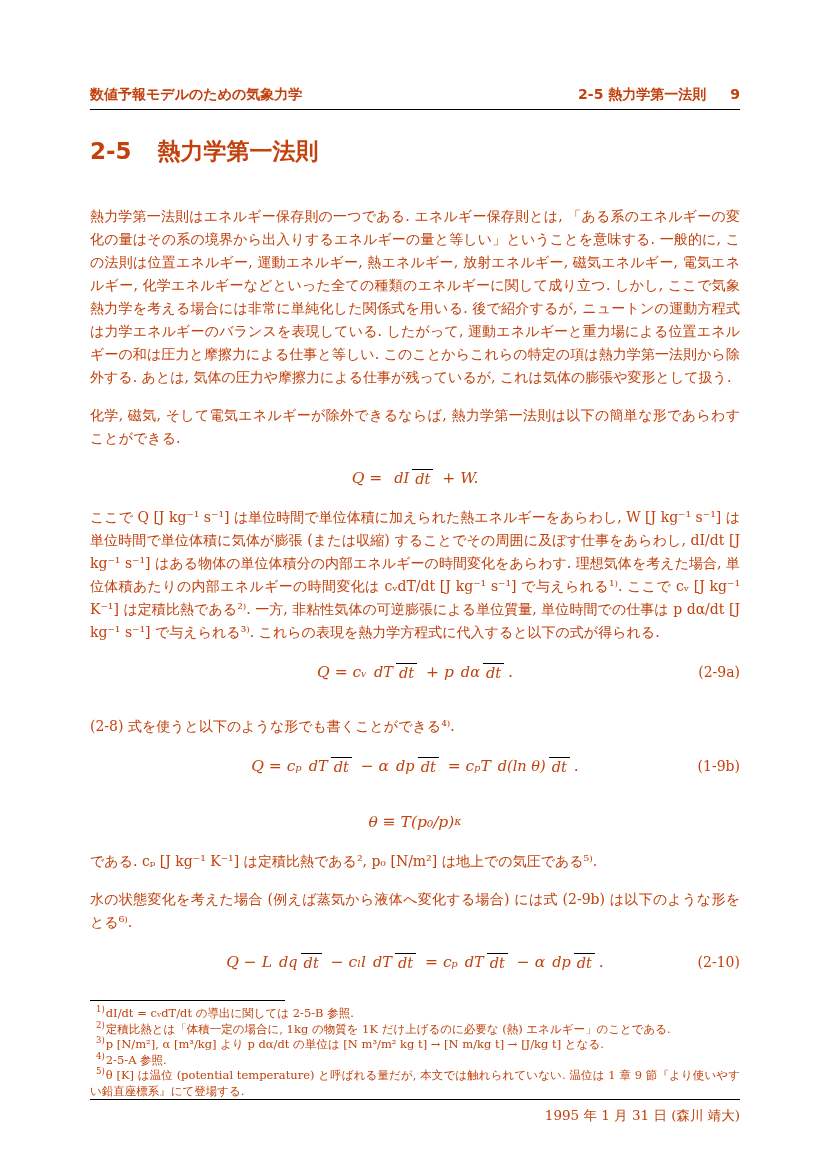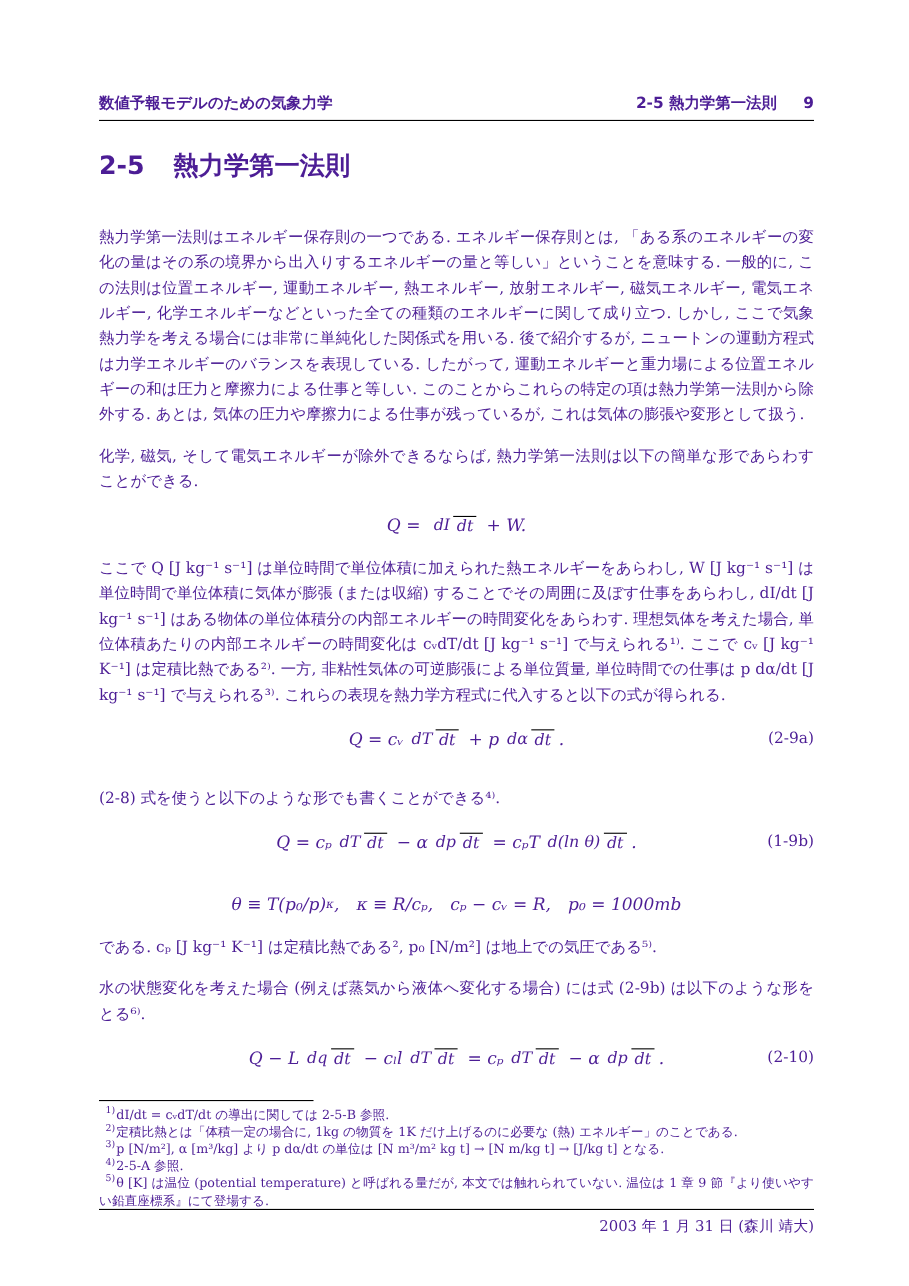--- a/index.html
+++ b/index.html
@@ -1,18 +1,18 @@
 <!DOCTYPE html>
 <html lang="ja"><head>
 <meta charset="utf-8">
 <style>
   html,body{margin:0;padding:0;background:#ffffff;}
   .page{
     width:826px;height:1169px;box-sizing:border-box;overflow:hidden;
-    background:#ffffff;color:#4c1d95;
+    background:#ffffff;color:#c2410c;
     padding:86px 86px 78px 90px;
     display:flex;flex-direction:column;
     font-family:"DejaVu Serif","Liberation Serif",serif;
     font-size:14px;line-height:23px;
   }
   .header{
     display:flex;justify-content:space-between;align-items:baseline;
     border-bottom:1.5px solid #000;padding-bottom:7px;
     font-family:"DejaVu Sans","Liberation Sans",sans-serif;
     font-weight:bold;font-size:14px;line-height:16px;
@@ -80,21 +80,21 @@
 
   <p class="para mt">(2-8) 式を使うと以下のような形でも書くことができる⁴⁾.</p>
 
   <div class="equation">
     <span class="eq-body"><span>Q = cₚ</span><span class="frac"><span class="num">dT</span><span class="den">dt</span></span><span> − α</span><span class="frac"><span class="num">dp</span><span class="den">dt</span></span><span> = cₚT</span><span class="frac"><span class="num">d(ln θ)</span><span class="den">dt</span></span><span>.</span></span>
     <span class="eq-number">(1-9b)</span>
   </div>
 
 
   <div class="equation">
-    <span class="eq-body"><span>θ ≡ T(p₀/p)</span><sup>κ</sup><span>,  κ ≡ R/cₚ,  cₚ − cᵥ = R,  p₀ = 1000mb</span></span>
+    <span class="eq-body"><span>θ ≡ T(p₀/p)</span><sup>κ</sup></span>
   </div>
 
   <p class="para">である. cₚ [J kg⁻¹ K⁻¹] は定積比熱である², p₀ [N/m²] は地上での気圧である⁵⁾.</p>
 
   <p class="para mt">水の状態変化を考えた場合 (例えば蒸気から液体へ変化する場合) には式 (2-9b) は以下のような形をとる⁶⁾.</p>
 
   <div class="equation">
     <span class="eq-body"><span>Q − L</span><span class="frac"><span class="num">dq</span><span class="den">dt</span></span><span> − cₗl</span><span class="frac"><span class="num">dT</span><span class="den">dt</span></span><span> = cₚ</span><span class="frac"><span class="num">dT</span><span class="den">dt</span></span><span> − α</span><span class="frac"><span class="num">dp</span><span class="den">dt</span></span><span>.</span></span>
     <span class="eq-number">(2-10)</span>
   </div>
@@ -108,16 +108,16 @@
 
       <div class="footnote"><sup>3)</sup><span>p [N/m²], α [m³/kg] より p dα/dt の単位は [N m³/m² kg t] → [N m/kg t] → [J/kg t] となる.</span></div>
 
       <div class="footnote"><sup>4)</sup><span>2-5-A 参照.</span></div>
 
       <div class="footnote"><sup>5)</sup><span>θ [K] は温位 (potential temperature) と呼ばれる量だが, 本文では触れられていない. 温位は 1 章 9 節『より使いやすい鉛直座標系』にて登場する.</span></div>
 
     </div>
 
   <div class="footer">
-    <span>2003 年 1 月 31 日 (森川 靖大)</span>
+    <span>1995 年 1 月 31 日 (森川 靖大)</span>
   </div>
 
 </div>
 
 </body></html>

